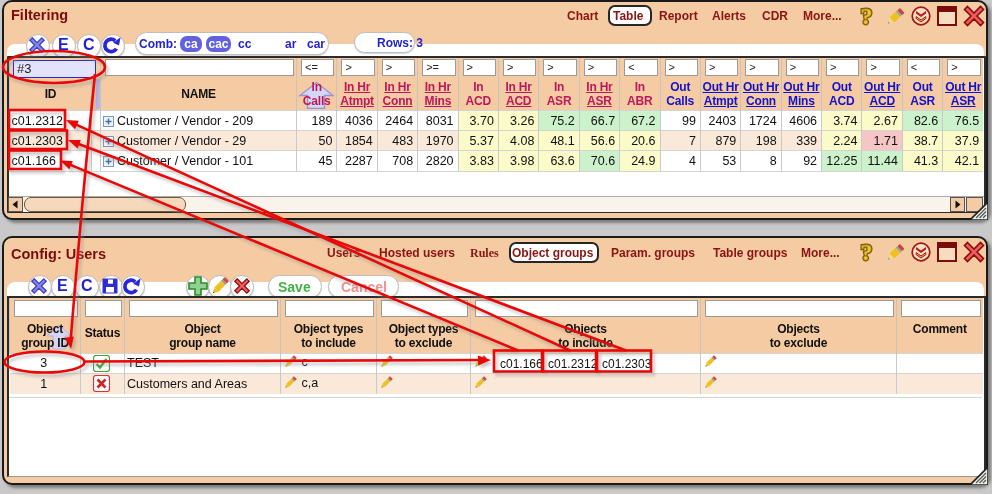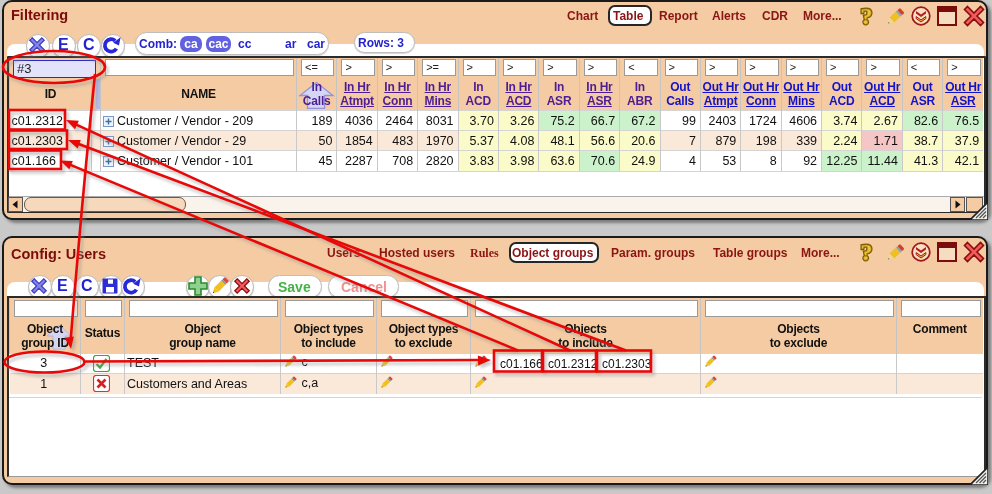--- a/index.html
+++ b/index.html
@@ -17,21 +17,21 @@
 .combsel{background:#6262e0;color:#fff;border-radius:7px;padding:0;}
 table{border-collapse:collapse;table-layout:fixed;}
 td{overflow:hidden;white-space:nowrap;}
 .ftd{height:19px;vertical-align:top;border-left:1px solid #c4c4c4;line-height:0;font-size:0;padding:0;}
 .fin{background:#fff;border:1px solid #9a9a9a;height:15px;margin:1px 2px 0px 4px;font-size:11px;color:#222;padding-left:3px;line-height:15px;}
 .hrow td{border-left:1px solid #c4c4c4;background:#f4cba2;font-weight:bold;font-size:12px;letter-spacing:-0.2px;text-align:center;vertical-align:middle;line-height:14px;height:32px;padding:0;}
 #bt .hrow td{height:33px;}
 #bt .ftd{height:21.5px;}
 #bt .fin{margin:2px 2px 1px 4px;}
 #bt .drow td{height:19.5px;}
-.inh{color:#4c1d95;}
+.inh{color:#be185d;}
 .outh{color:#1212cc;}
 .u{text-decoration:underline;}
 .drow td{font-size:12.5px;height:19.2px;border-left:1px solid #c9c9c9;border-top:1px solid #d4d4d4;padding:0 4px 0 2px;color:#111;}
 .num{text-align:right;}
 .cy{background:#fbfbc9;}
 .cg{background:#ccf2cc;}
 .cp{background:#f6c6c6;}
 .alt{background:#fae8d8;}
 .plus{display:inline-block;width:11px;height:11px;margin-right:3px;vertical-align:-2px;}
 .sbar{position:absolute;height:15px;background:#faf3ec;border-top:1px solid #aaa;}
@@ -94,21 +94,21 @@
   <div class="letter" style="left:79px;top:34px;">C</div>
   <div class="pill" style="left:131px;top:30px;width:192px;height:21px;"></div>
   <div class="combtxt" style="position:absolute;left:135px;top:35px;">Comb:</div>
   <div class="combsel" style="position:absolute;left:176px;top:34px;width:22px;text-align:center;font-weight:bold;font-size:12px;height:16px;line-height:16px;">ca</div>
   <div class="combsel" style="position:absolute;left:202px;top:34px;width:25px;text-align:center;font-weight:bold;font-size:12px;height:16px;line-height:16px;">cac</div>
   <div class="combtxt" style="position:absolute;left:234px;top:35px;">cc</div>
   <div class="combtxt" style="position:absolute;left:259px;top:35px;margin-top:48px;">cr</div>
   <div class="combtxt" style="position:absolute;left:281px;top:35px;">ar</div>
   <div class="combtxt" style="position:absolute;left:303px;top:35px;">car</div>
   <div class="pill" style="left:350px;top:30px;width:59px;height:19px;"></div>
-  <div class="combtxt" style="position:absolute;left:354px;top:34px;">Rows: 3</div>
+  <div class="combtxt" style="position:absolute;left:373px;top:34px;">Rows: 3</div>
 
   <div style="position:absolute;left:3px;top:54px;width:975px;height:153px;border:2px solid #2b2b2b;background:#fff;border-radius:1px;">
   <table style="width:974px;" id="tt">
   <colgroup>
           <col style="width:82px;">
           <col style="width:9px;">
           <col style="width:196px;">
   <col span="17" style="width:40.4px;">
         </colgroup>
   <tbody>

